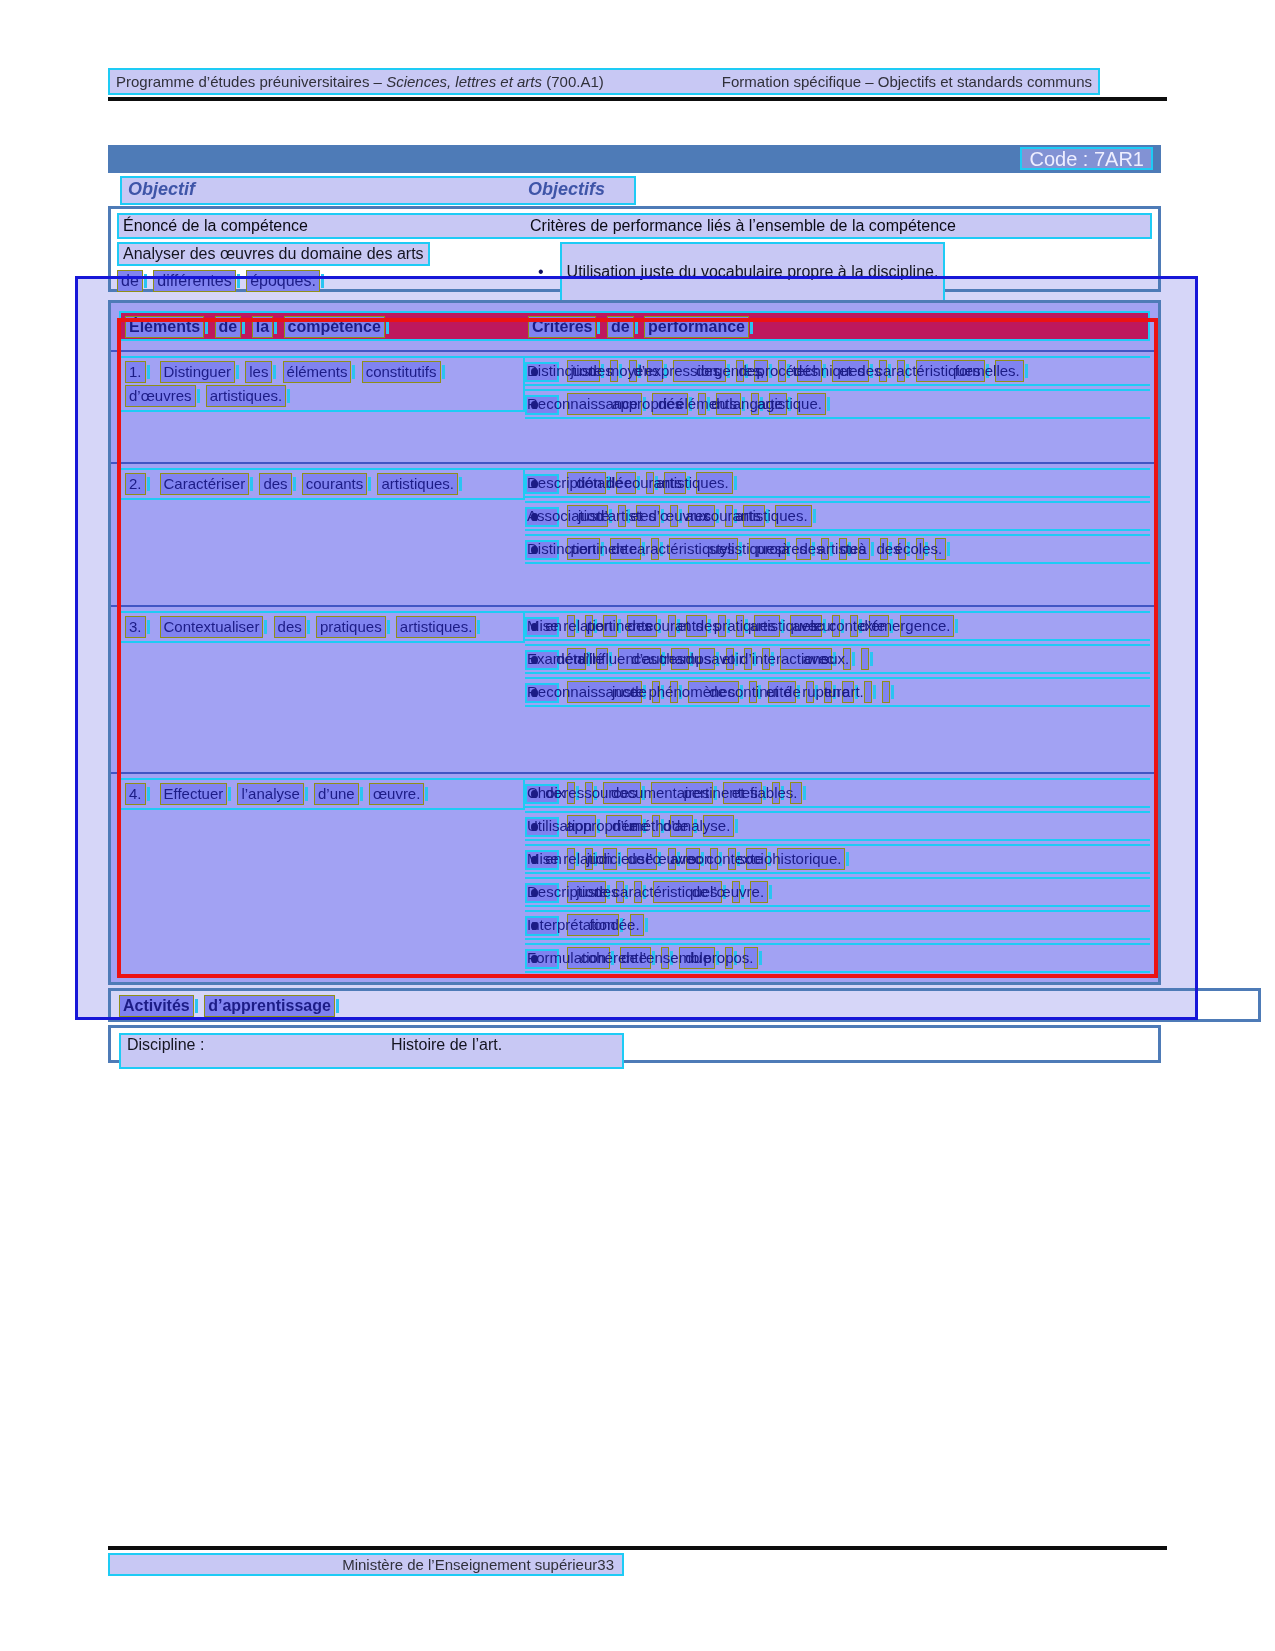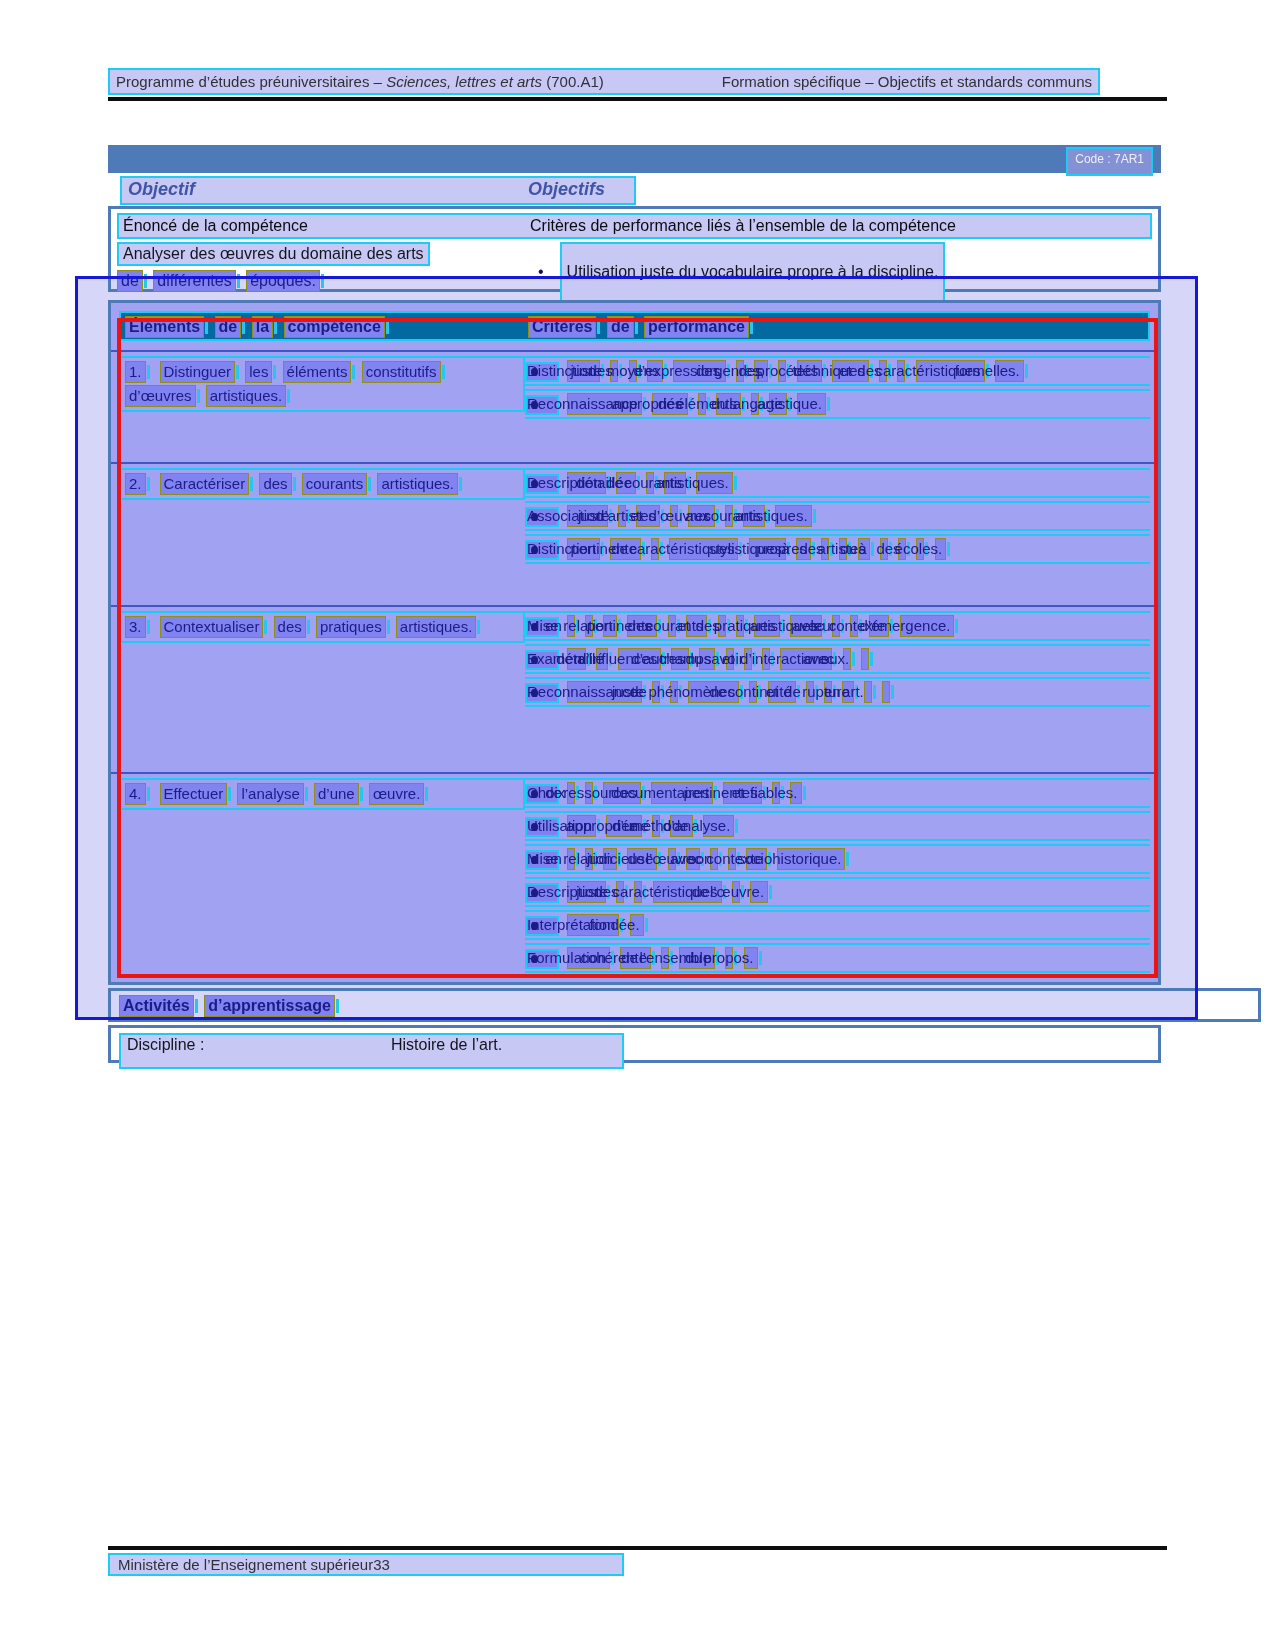--- a/index.html
+++ b/index.html
@@ -26,23 +26,23 @@
 
   
   .hdr{position:absolute;left:108px;top:68px;width:992px;height:27px;display:flex;
        justify-content:space-between;align-items:center;padding:0 6px;box-sizing:border-box;
        font-size:15px;color:#30303a;}
   .hdr .it{font-style:italic;}
   .hdr-rule{position:absolute;left:108px;top:97px;width:1059px;height:4px;background:#0d0d0d;}
 
   
   .code-bar{position:absolute;left:108px;top:145px;width:1053px;height:28px;background:#4e7bb7;}
-  .code-badge{position:absolute;right:8px;top:2px;height:29px;line-height:20px;padding:0 7px;
+  .code-badge{position:absolute;right:8px;top:2px;height:23px;line-height:20px;padding:0 7px;
               background:#8292d4;border:2px solid #1ecbf5;box-sizing:border-box;
-              color:#eeeeff;font-size:12px;}
+              color:#eeeeff;font-size:20px;}
 
   
   .obj-row{position:absolute;left:120px;top:176px;width:516px;height:29px;padding-left:42px;}
   .obj-row .lbl{position:absolute;top:1px;font-size:18px;font-weight:bold;font-style:italic;color:#3f55a8;}
   .obj-lbl{left:6px;} .std-lbl{left:406px;}
 
   
   .t1{position:absolute;left:108px;top:206px;width:1053px;height:86px;
       border:3px solid #4e7bb7;box-sizing:border-box;z-index:1;}
   .t1-head{position:relative;margin:4px 6px 0 6px;height:26px;padding:1px 4px;
@@ -52,21 +52,21 @@
   .t1-enonce .l1{display:inline-block;padding:1px 4px;font-size:16px;color:#141420;white-space:nowrap;}
   .t1-enonce .l2{margin-top:3px;font-size:16px;}
   .t1-crit{font-size:16px;color:#141420;}
   .t1-crit .b{color:#101060;margin:0 16px 0 6px;}
   .t1-crit .cbox{display:inline-block;padding:19px 5px;}
 
   
   .t2{position:absolute;left:108px;top:300px;width:1053px;height:685px;
       border:3px solid #4e7bb7;box-sizing:border-box;background:#a2a2f3;z-index:1;overflow:hidden;}
   .t2-head{height:47px;box-sizing:border-box;padding:8px 8px 0 8px;}
-  .t2-head-line{position:relative;border:2px solid #1ecbf5;background:#0369a1;height:30px;
+  .t2-head-line{position:relative;border:2px solid #1ecbf5;background:#be185d;height:30px;
                 box-sizing:border-box;padding:2px 4px;display:grid;grid-template-columns:403px 1fr;
                 font-size:16px;}
   .el-row{display:grid;grid-template-columns:406px 1fr;padding:4px 8px;box-sizing:border-box;
           border-top:2px solid #4156c4;font-size:15px;}
   .el-row .lbox{border:2px solid #1ecbf5;box-sizing:border-box;padding:2px 4px;align-self:start;}
   .el-row .num{margin-right:14px;}
   .crit{padding-left:44px;text-indent:-44px;padding-right:58px;margin-bottom:3px;
         border-top:2px solid #1ecbf5;border-bottom:2px solid #1ecbf5;padding-top:1px;padding-bottom:1px;}
   .r1{min-height:112px;} .r2{min-height:143px;} .r3{min-height:167px;}
 
@@ -77,21 +77,21 @@
 
   
   .disc{position:absolute;left:108px;top:1025px;width:1053px;height:38px;
         border:3px solid #4e7bb7;box-sizing:border-box;background:#fff;z-index:1;}
   .disc-box{position:absolute;left:8px;top:5px;width:505px;height:36px;font-size:16px;color:#141420;}
   .disc-box .dl{position:absolute;left:6px;top:1px;} .disc-box .dv{position:absolute;left:270px;top:1px;}
 
   
   .ftr-rule{position:absolute;left:108px;top:1546px;width:1059px;height:4px;background:#0d0d0d;}
   .ftr{position:absolute;left:108px;top:1553px;width:516px;height:23px;display:flex;
-       justify-content:flex-start;align-items:center;padding:0 8px;box-sizing:border-box;
+       justify-content:flex-end;align-items:center;padding:0 8px;box-sizing:border-box;
        font-size:15px;color:#30303a;}
 </style>
 </head>
 <body>
 
 <div class="page">
 
   <div class="blue-fill"></div>
 
   <div class="hdr linebox">

